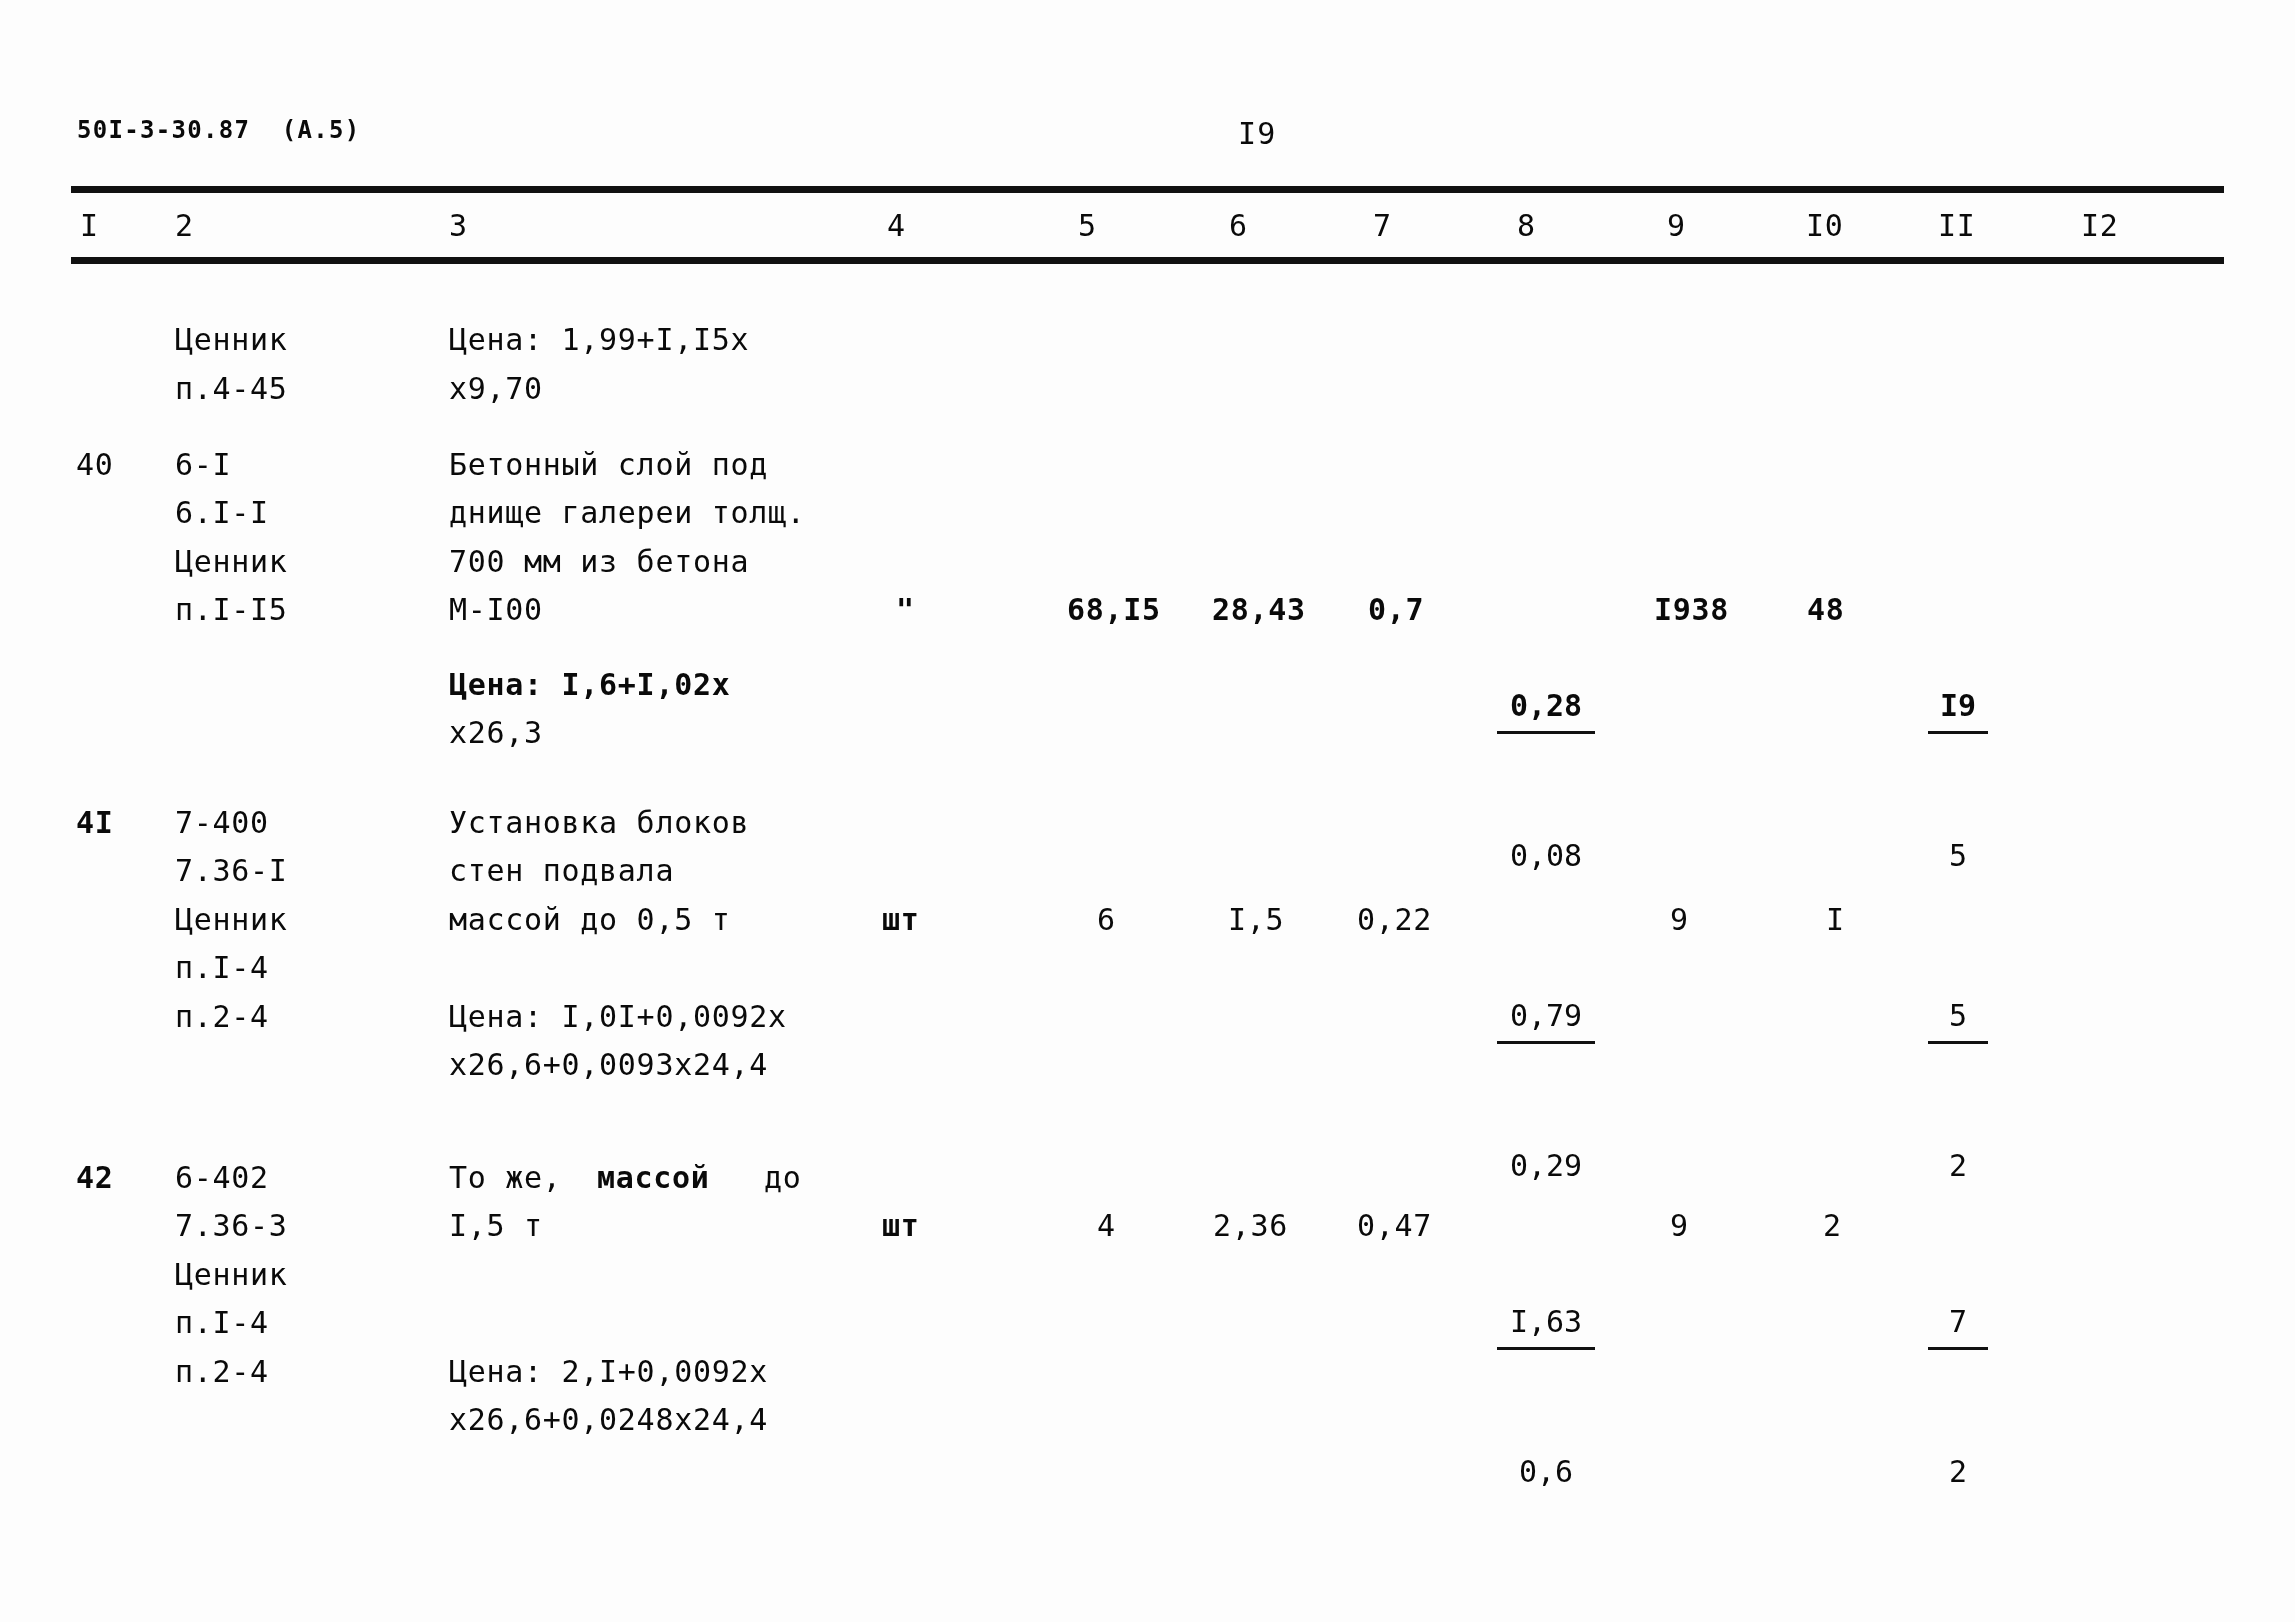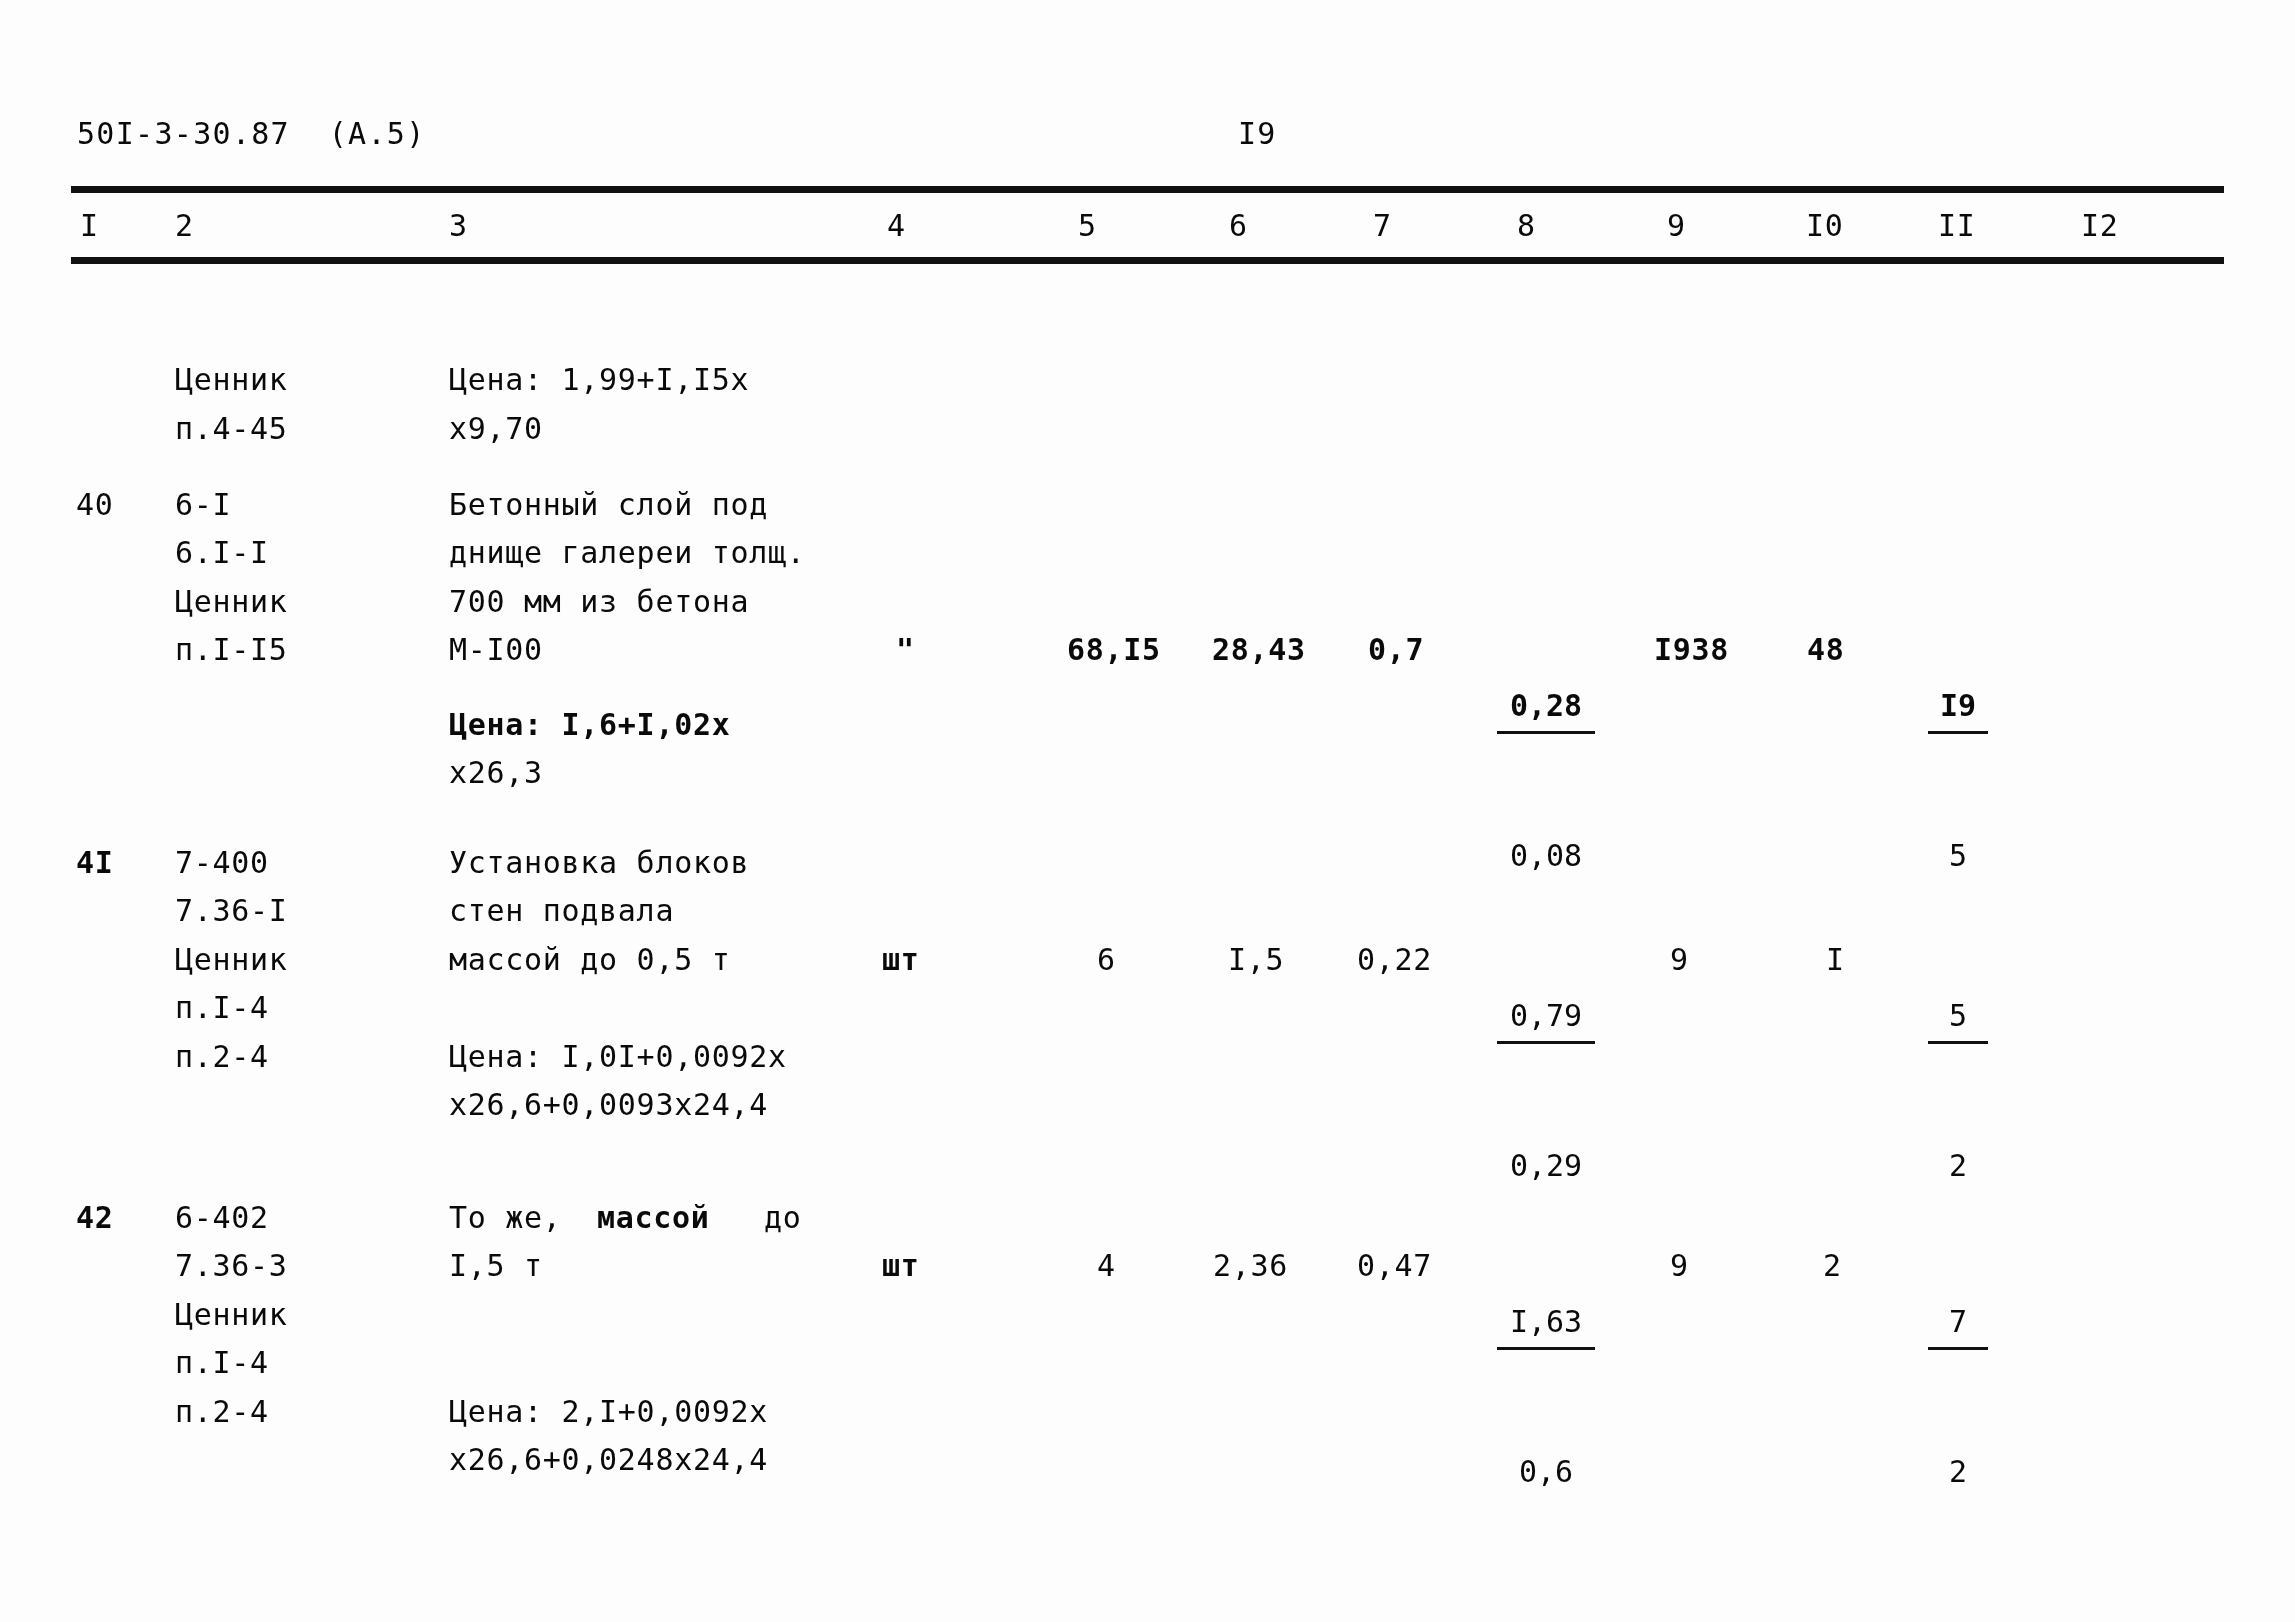--- a/index.html
+++ b/index.html
@@ -26,23 +26,24 @@
     position: absolute;
     top: 116px;
     left: 77px;
     right: 77px;
     height: 46px;
   }
   .doc-code {
     position: absolute;
     left: 0;
     top: 0;
-    font-size: 30px;
+    font-size: 24px;
     letter-spacing: 1.3px;
     white-space: pre;
+    font-weight: bold;
   }
   .page-no {
     position: absolute;
     left: 1161px;
     top: 0;
     font-size: 30px;
     letter-spacing: 1.3px;
   }
 
   
@@ -72,21 +73,20 @@
     right: 0;
   }
   .blk { position: absolute; left: 0; right: 0; }
 
   .cell {
     position: absolute;
     font-size: 30px;
     line-height: 48px;
     white-space: pre;
     letter-spacing: 0.7px;
-    margin-top: 40px;
   }
   .bold { font-weight: bold; }
 
   
   .frac {
     position: absolute;
     font-size: 30px;
     line-height: 48px;
     text-align: center;
     white-space: pre;

